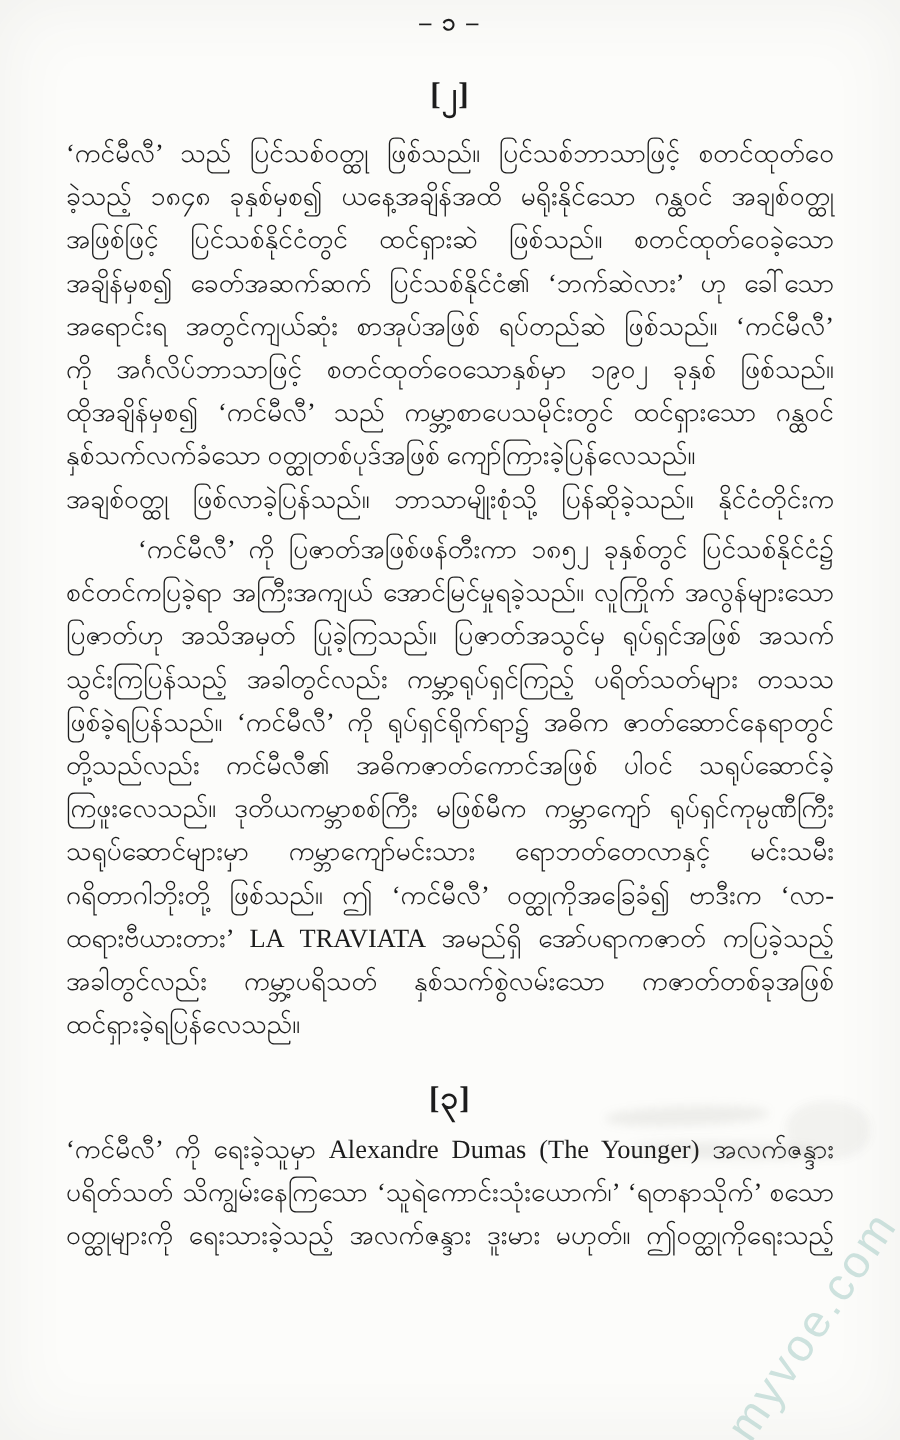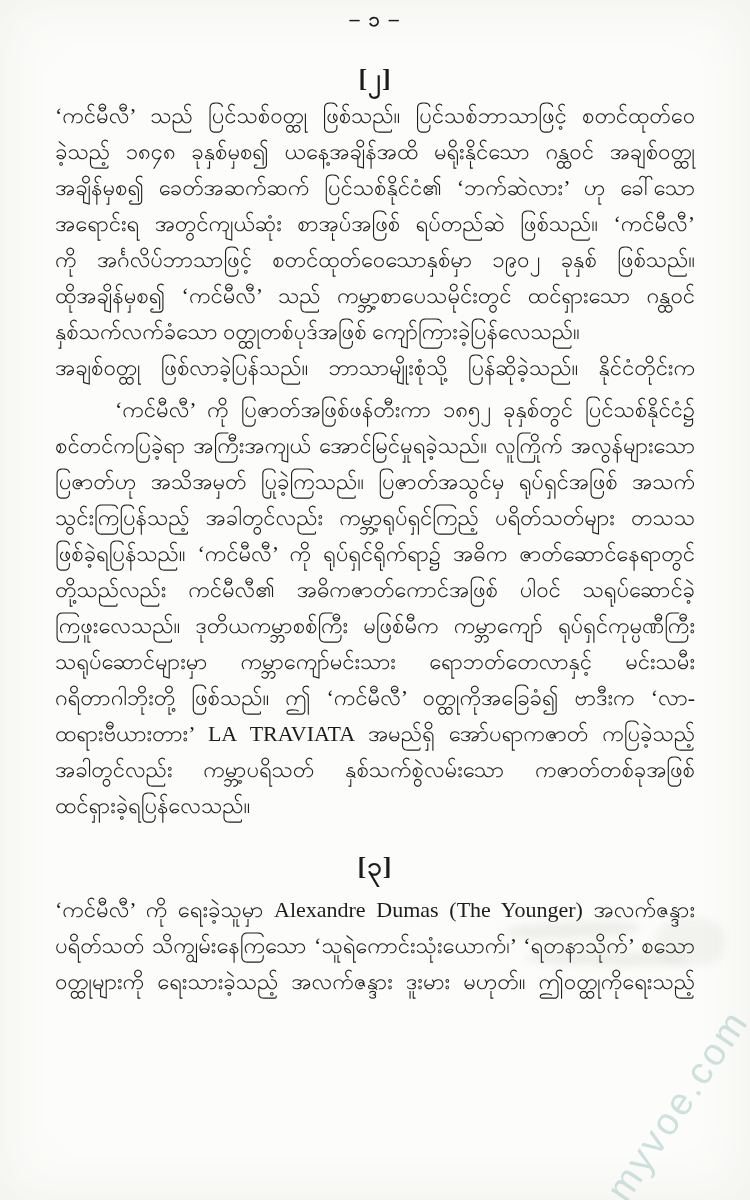--- a/index.html
+++ b/index.html
@@ -25,21 +25,21 @@
   .content { padding: 0 55px; }
   .sec-header {
     margin-top: 28px;
     text-align: center;
     font-size: 26px;
     line-height: 38px;
     font-weight: 600;
     letter-spacing: 1px;
   }
   .sec-header.second { margin-top: 24px; }
-  .para { margin-top: 0; }
+  .para { margin-top: 12px; }
   .para.flush { margin-top: 6px; }
   .line {
     font-size: 22px;
     line-height: 36px;
     height: 36px;
     text-align: justify;
     text-align-last: justify;
     white-space: normal;
     overflow: visible;
   }
@@ -77,20 +77,21 @@
 
   <div class="page-number">– ၁ –</div>
 
   <div class="content">
 
     <div class="sec-header">[၂]</div>
 
     <div class="para">
         <div class="line">‘ကင်မီလီ’ သည် ပြင်သစ်ဝတ္ထု ဖြစ်သည်။ ပြင်သစ်ဘာသာဖြင့် စတင်ထုတ်ဝေ</div>
         <div class="line">ခဲ့သည့် ၁၈၄၈ ခုနှစ်မှစ၍ ယနေ့အချိန်အထိ မရိုးနိုင်သော ဂန္ထဝင် အချစ်ဝတ္ထု</div>
+        <div class="line">အဖြစ်ဖြင့် ပြင်သစ်နိုင်ငံတွင် ထင်ရှားဆဲ ဖြစ်သည်။ စတင်ထုတ်ဝေခဲ့သော</div>
         <div class="line">အချိန်မှစ၍ ခေတ်အဆက်ဆက် ပြင်သစ်နိုင်ငံ၏ ‘ဘက်ဆဲလား’ ဟု ခေါ်သော</div>
         <div class="line">အရောင်းရ အတွင်ကျယ်ဆုံး စာအုပ်အဖြစ် ရပ်တည်ဆဲ ဖြစ်သည်။ ‘ကင်မီလီ’</div>
         <div class="line">ကို အင်္ဂလိပ်ဘာသာဖြင့် စတင်ထုတ်ဝေသောနှစ်မှာ ၁၉၀၂ ခုနှစ် ဖြစ်သည်။</div>
         <div class="line">ထိုအချိန်မှစ၍ ‘ကင်မီလီ’ သည် ကမ္ဘာ့စာပေသမိုင်းတွင် ထင်ရှားသော ဂန္ထဝင်</div>
         <div class="line lastline">နှစ်သက်လက်ခံသော ဝတ္ထုတစ်ပုဒ်အဖြစ် ကျော်ကြားခဲ့ပြန်လေသည်။</div>
         <div class="line">အချစ်ဝတ္ထု ဖြစ်လာခဲ့ပြန်သည်။ ဘာသာမျိုးစုံသို့ ပြန်ဆိုခဲ့သည်။ နိုင်ငံတိုင်းက</div>
       </div>
 
     <div class="para flush indent">
         <div class="line">‘ကင်မီလီ’ ကို ပြဇာတ်အဖြစ်ဖန်တီးကာ ၁၈၅၂ ခုနှစ်တွင် ပြင်သစ်နိုင်ငံ၌</div>

